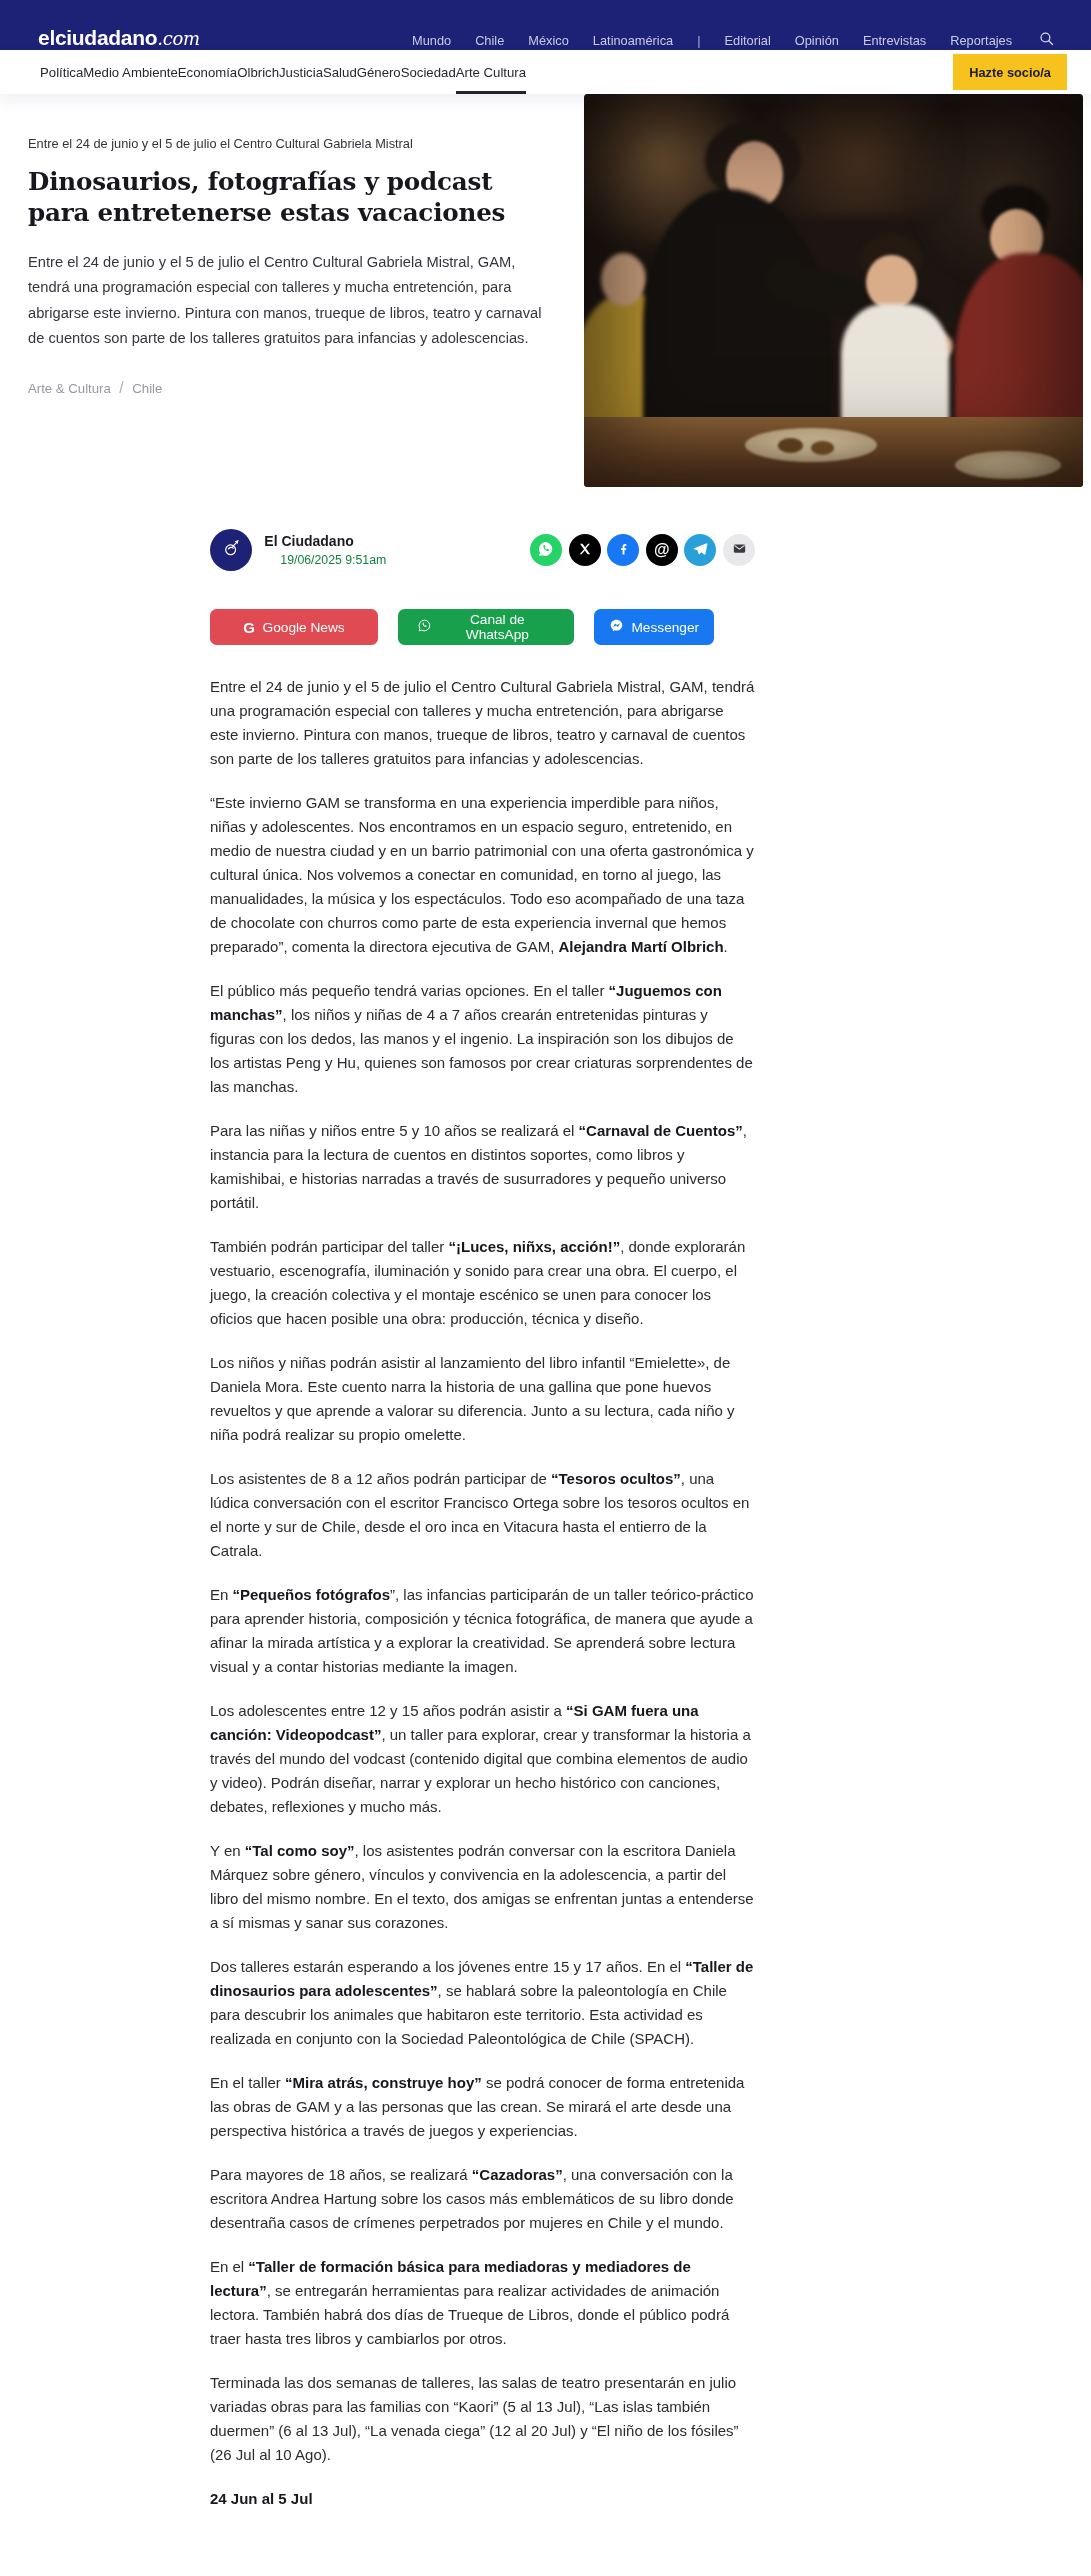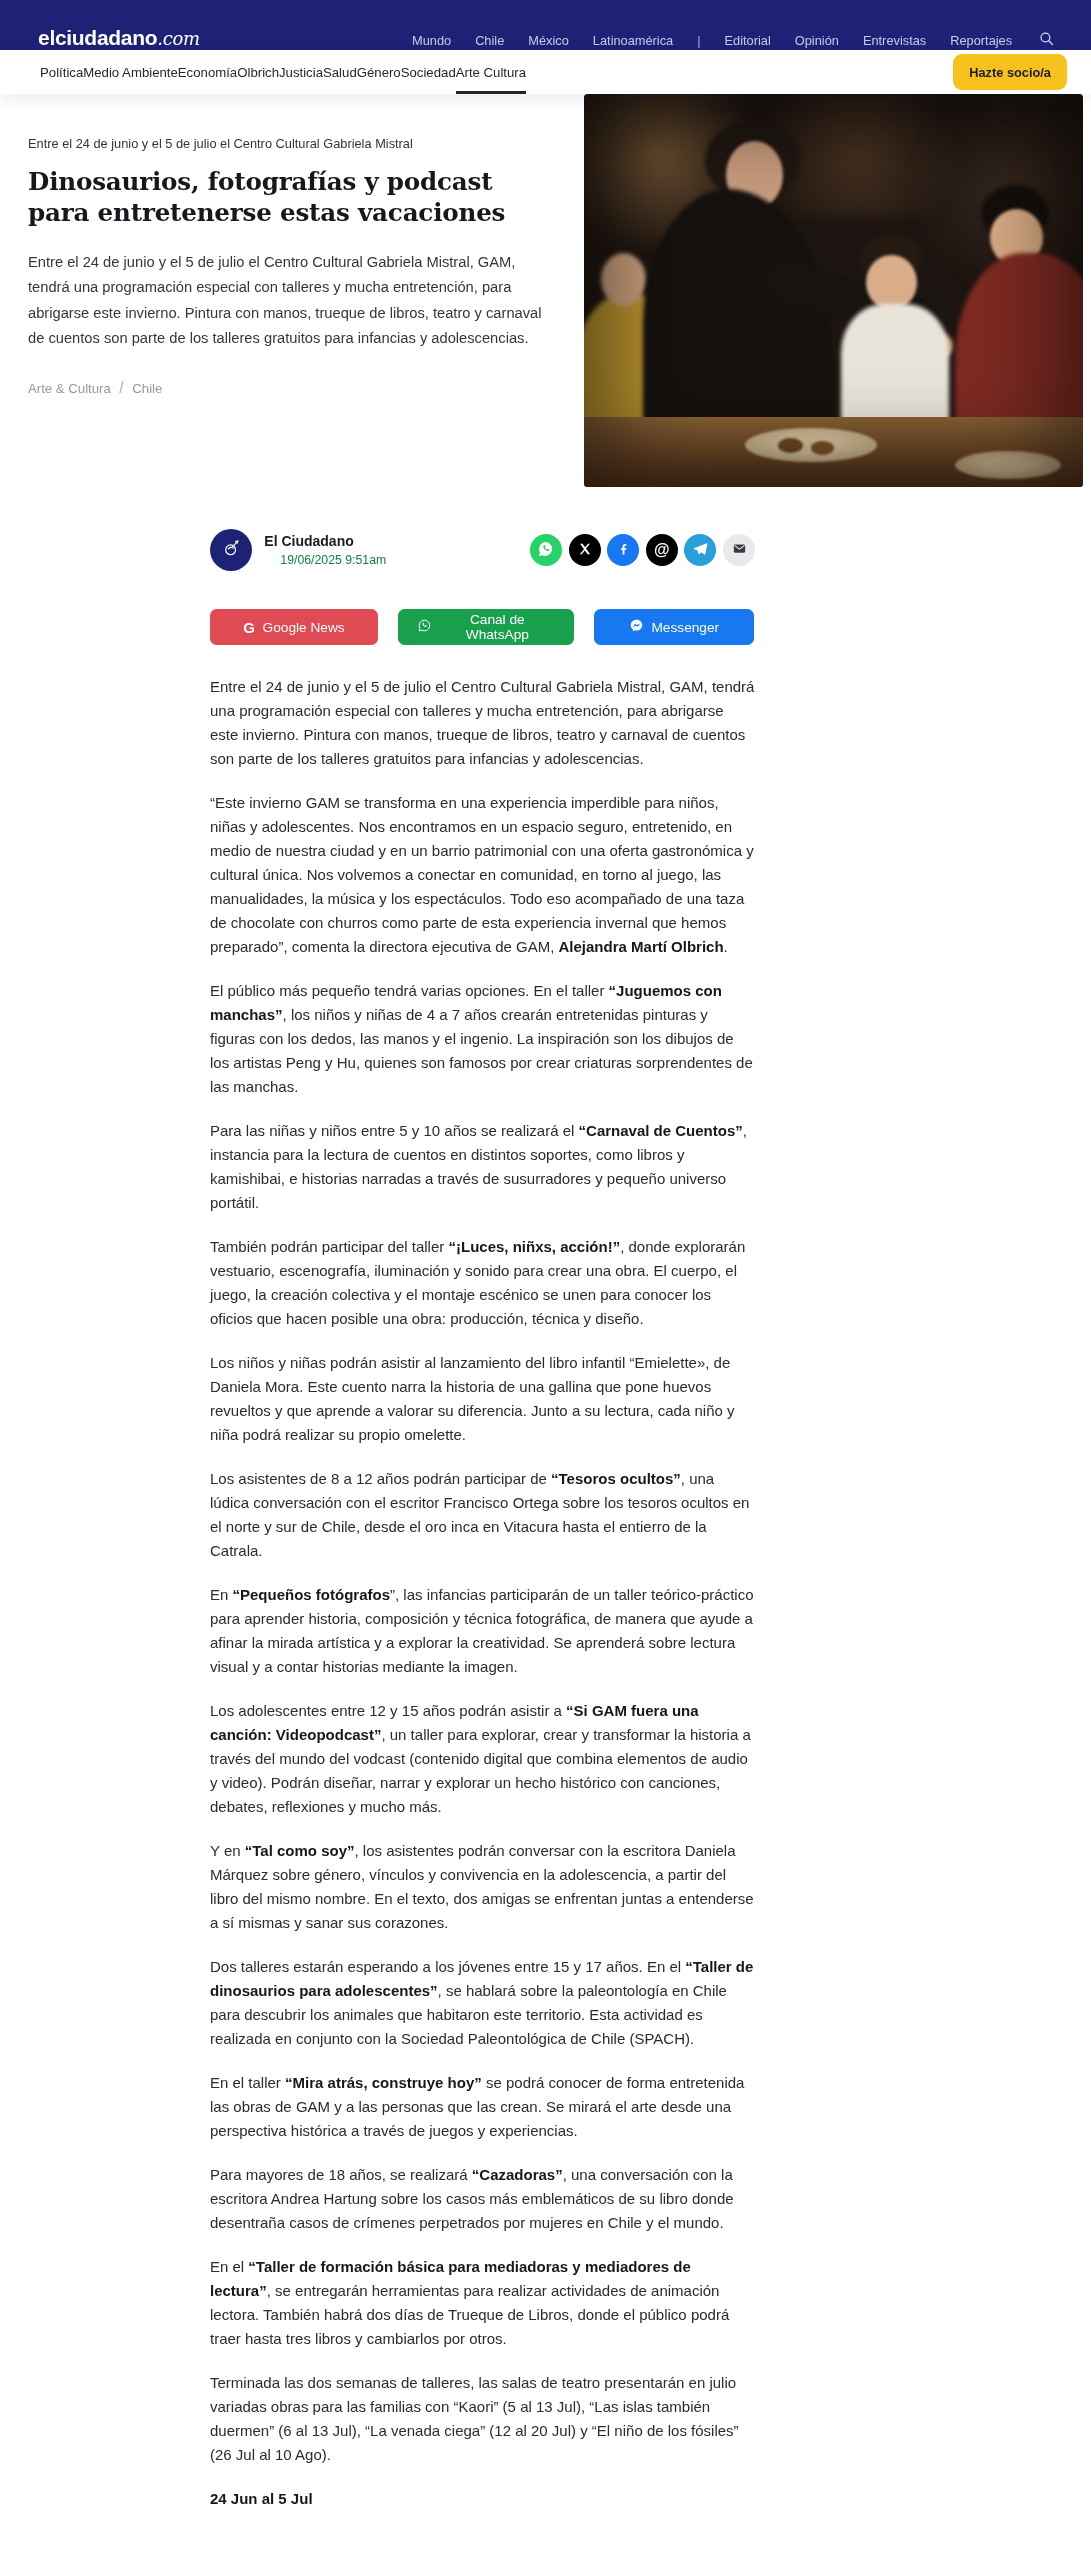--- a/index.html
+++ b/index.html
@@ -36,21 +36,21 @@
   .cat-item {
     font-size:13.2px; color:#26262e; font-weight:500;
     height:44px; display:flex; align-items:center; position:relative;
   }
   .cat-item.active::after {
     content:""; position:absolute; left:0; right:0; bottom:0;
     height:2.8px; background:#23232b;
   }
   .cta-btn {
     margin-left:auto; background:#f7c21e; color:#1d1d26;
-    border:none; border-radius:9px; font-weight:600; font-size:12.8px;
+    border:none; border-radius:0; font-weight:600; font-size:12.8px;
     padding:10.4px 16px; cursor:pointer; font-family:inherit;
   }
 
   
   .hero { display:flex; padding:0 28px; gap:34px; }
   .hero-left { width:530px; padding-top:42px; }
   .kicker { font-size:12.8px; color:#33333b; margin-bottom:15px; }
   .title {
     font-family:"DejaVu Serif", serif; font-weight:700;
     font-size:24.6px; line-height:1.28; color:#17171d;
@@ -115,21 +115,21 @@
   
   .btn-row { display:flex; gap:20px; margin-top:38px; }
   .pill-btn {
     height:36px; border:none; border-radius:6.6px; color:#fff;
     font-size:13.7px; font-weight:500; font-family:inherit;
     display:flex; align-items:center; justify-content:center; gap:7.6px;
     cursor:pointer; padding:0 19px;
   }
   .btn-google { background:#e04a52; width:168px; }
   .btn-wa { background:#18a04d; width:176px; }
-  .btn-msgr { background:#1778f2; width:160px; }
+  .btn-msgr { background:#1778f2; width:120px; }
   .g-glyph { font-weight:800; font-size:15px; }
 
   
   .article-body { margin-top:30px; padding-bottom:13.2px; }
   .body-p { font-size:15px; line-height:24px; color:#2b2b30; margin-bottom:20px; }
   .body-p strong { color:#17171d; font-weight:700; }
   .body-p.bold-line { margin-bottom:0; }
   .body-p.bold-line strong, .body-p.link strong { font-size:15px; }
 </style>
 </head>

